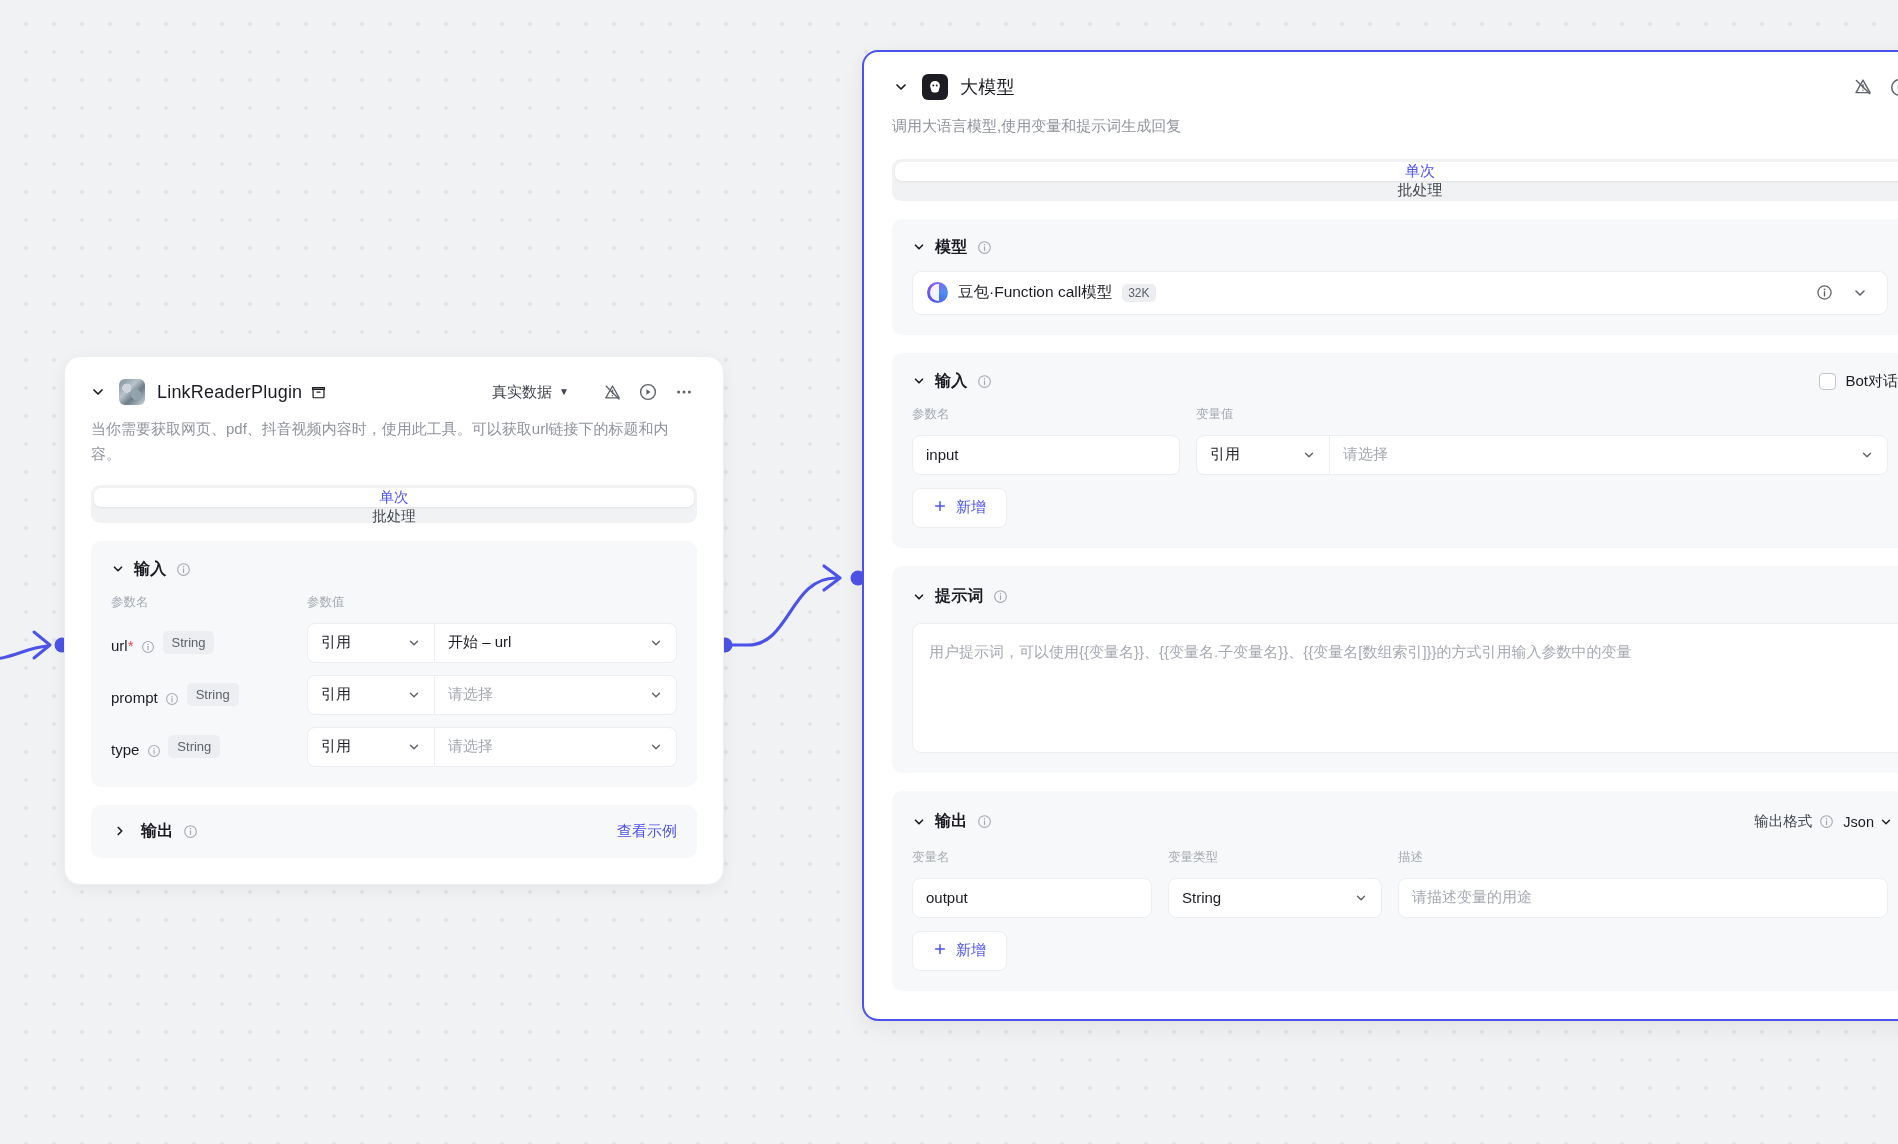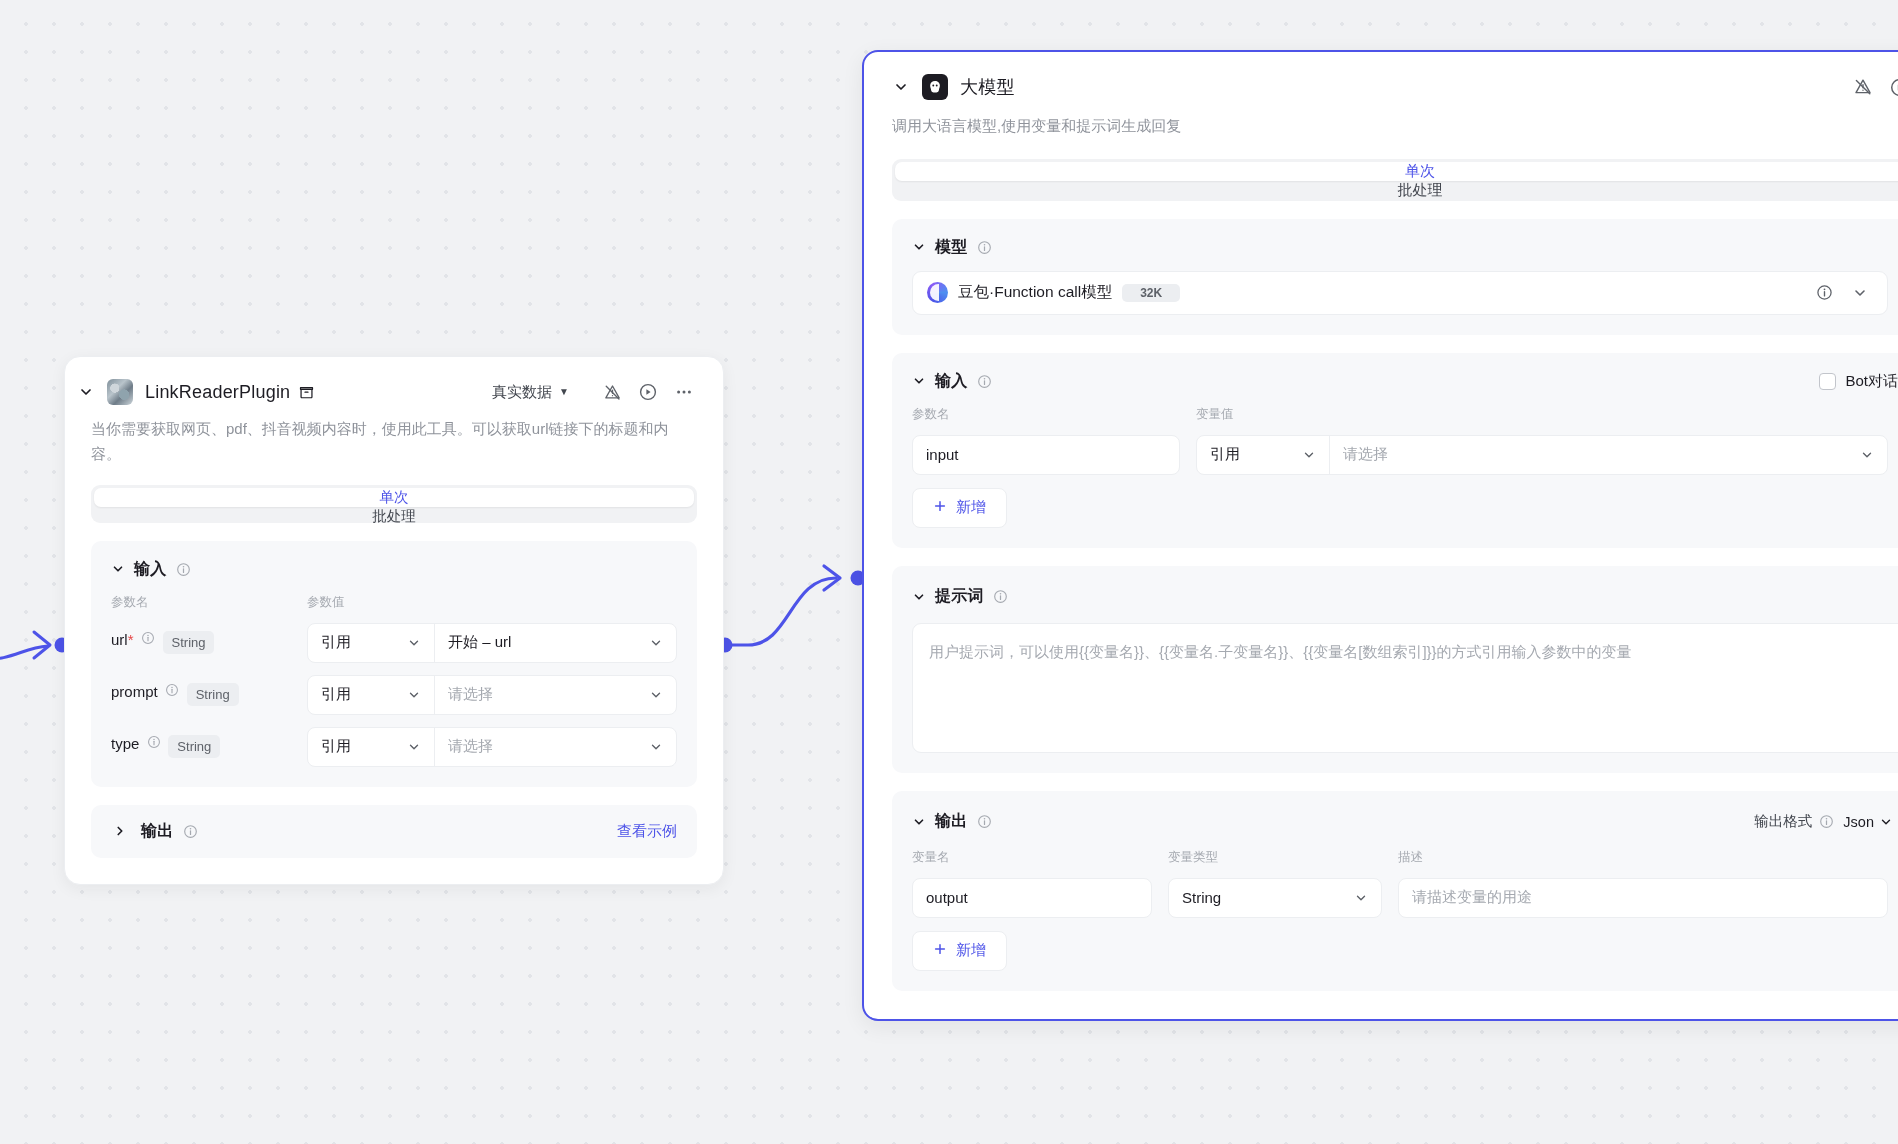--- a/index.html
+++ b/index.html
@@ -46,21 +46,21 @@
     left: 64px;
     top: 356px;
     width: 660px;
     border: 1px solid #eceef1;
     box-shadow: 0 4px 16px rgba(28,31,35,0.06);
     padding: 0;
   }
   .card-head {
     display: flex;
     align-items: center;
-    padding: 22px 26px 0 12px;
+    padding: 22px 26px 0 24px;
   }
   .chev {
     width: 18px; height: 18px;
     flex: 0 0 auto;
     margin-right: 12px;
     display: flex; align-items: center; justify-content: center;
     color: #1d1c23;
   }
   .chev svg { display:block; }
   .node-avatar {
@@ -180,21 +180,21 @@
     color: #a5a9b0;
   }
 
   .row {
     display: flex;
     align-items: center;
     margin-top: 12px;
   }
   .param-name {
     display: flex;
-    align-items: flex-start;
+    align-items: flex-end;
     gap: 7px;
     font-size: 15px;
     color: #1d1c23;
     white-space: nowrap;
   }
   .req-star { color: #e54545; font-size: 15px; }
   .type-chip {
     background: #eceef1;
     color: #5e6269;
     border-radius: 5px;
@@ -329,22 +329,21 @@
     border-radius: 9px 0 0 9px / 9px 0 0 9px;
     background: #ffffff;
     opacity: .92;
   }
   .model-name { font-size: 15.5px; color: #1d1c23; white-space: nowrap; }
   .ctx-chip {
     background: #eceef1;
     color: #5e6269;
     border-radius: 5px;
     font-size: 12px;
-    padding: 2px 18px;
-    font-weight: bold;
+    padding: 2px 6px;
   }
   .model-field .spacer { flex: 1 1 auto; }
   .icon-btn {
     width: 26px; height: 26px;
     display: flex; align-items: center; justify-content: center;
     color: #5e6269;
     cursor: pointer;
     flex: 0 0 auto;
   }
   .icon-btn.accent { color: #4d53e8; }

